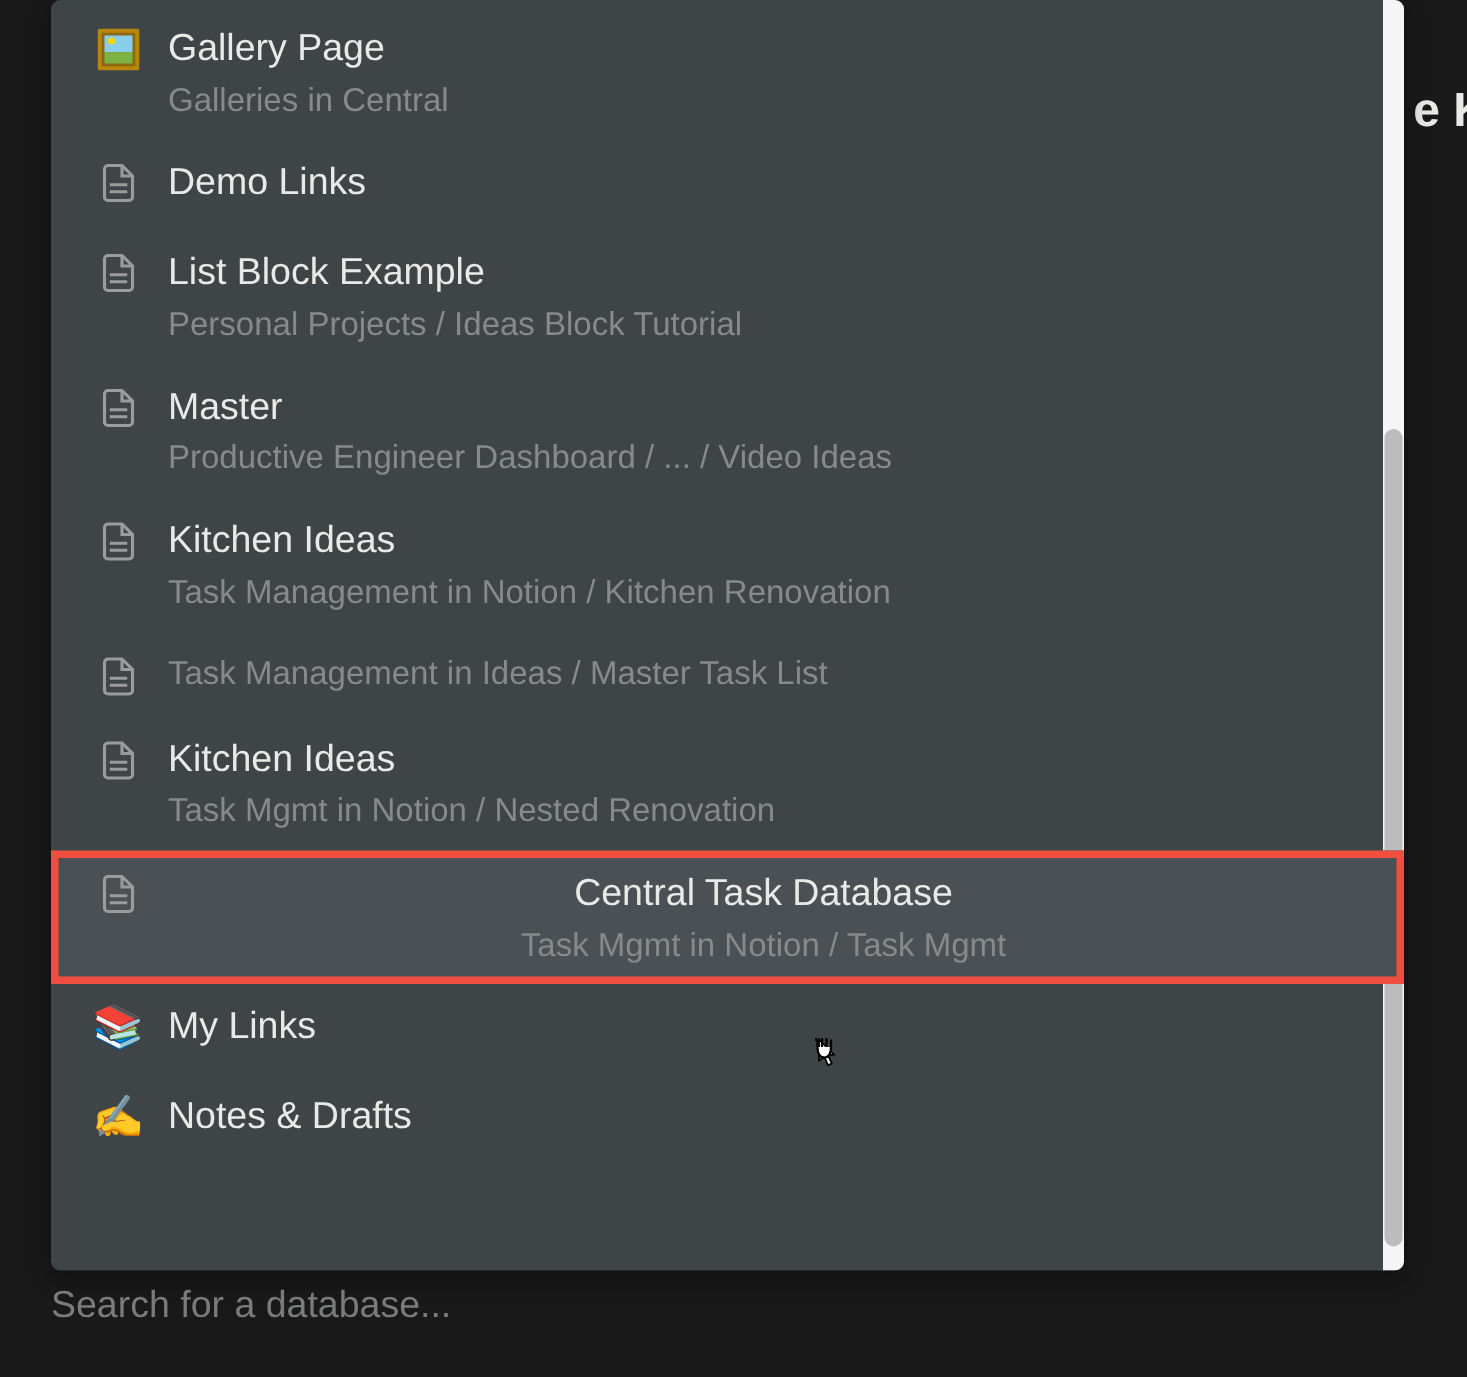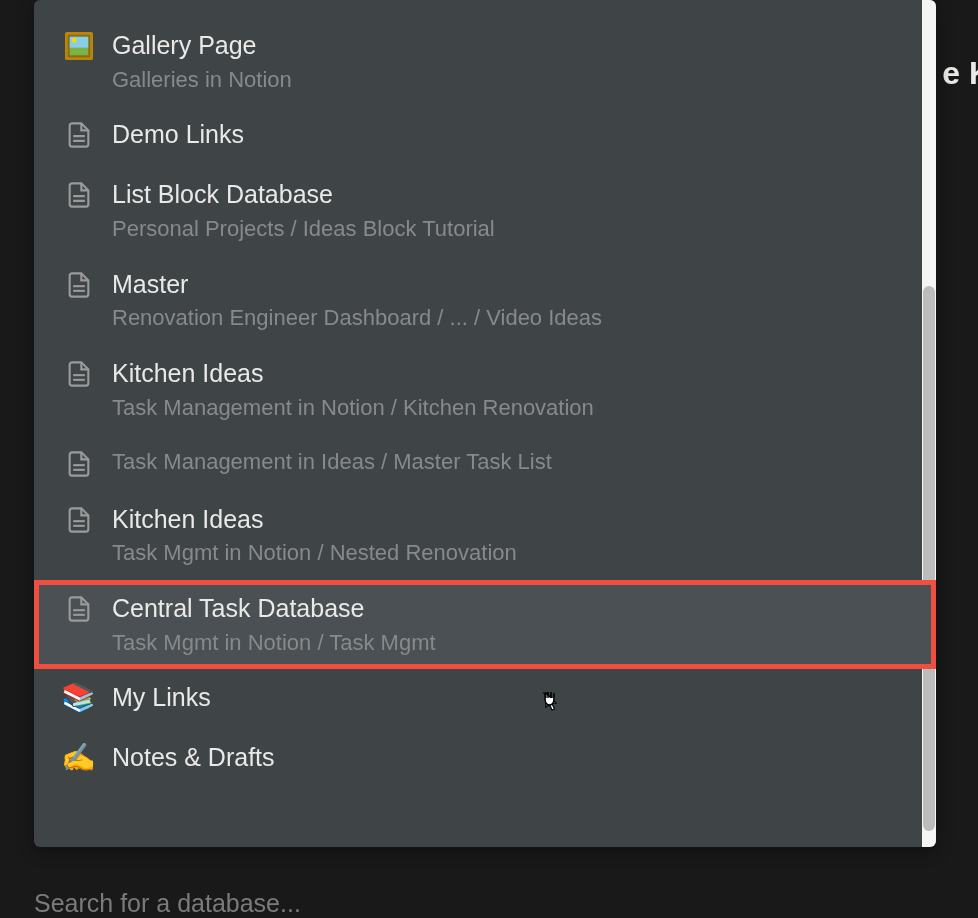--- a/index.html
+++ b/index.html
@@ -25,39 +25,40 @@
       height: 847px;
       background-color: #3f4447;
       border-radius: 6px;
       box-shadow: 0 4px 16px rgba(0,0,0,0.4);
       overflow: hidden;
     }
     
     .dropdown-items {
       height: 100%;
       overflow-y: auto;
-      padding: 17px 0;
+      padding: 4px 0;
     }
     
     .dropdown-item {
       display: flex;
       align-items: flex-start;
       padding: 12px 30px 12px 30px;
       cursor: pointer;
       position: relative;
     }
     
     .dropdown-item.hovered {
       background-color: #4a5053;
     }
     
     .dropdown-item.highlighted {
       outline: 5px solid #f04e3e;
       outline-offset: -5px;
       z-index: 10;
+      text-align: center;
     }
     
     .item-icon {
       width: 30px;
       height: 30px;
       margin-right: 18px;
       margin-top: 2px;
       display: flex;
       align-items: center;
       justify-content: center;
@@ -113,21 +114,21 @@
       border-radius: 6px;
     }
     
     .search-input-container {
       position: absolute;
       bottom: 0;
       left: 34px;
       right: 42px;
       height: 62px;
       display: flex;
-      align-items: flex-end;
+      align-items: flex-start;
     }
     
     .search-input {
       width: 100%;
       background: transparent;
       border: none;
       outline: none;
       color: #e9e9e7;
       font-size: 25px;
       font-family: inherit;
@@ -167,21 +168,21 @@
         <svg viewBox="0 0 30 30" width="30" height="30">
           <rect x="0" y="0" width="30" height="30" fill="#b8860b" rx="2"></rect>
           <rect x="3" y="3" width="24" height="24" fill="#8b6914" rx="1"></rect>
           <rect x="5" y="5" width="20" height="12" fill="#87ceeb"></rect>
           <rect x="5" y="17" width="20" height="8" fill="#7cb342"></rect>
           <circle cx="10" cy="9" r="2.5" fill="#ffd700"></circle>
         </svg>
       </div>
       <div class="item-content">
         <div class="item-title">Gallery Page</div>
-        <div class="item-subtitle">Galleries in Notion</div>
+        <div class="item-subtitle">Galleries in Central</div>
       </div>
     </div>
 
     <div class="dropdown-item">
       <div class="item-icon">
         <svg viewBox="0 0 24 24" fill="none" stroke="#9b9b9b" stroke-width="1.8">
           <path d="M14 2H6a2 2 0 0 0-2 2v16a2 2 0 0 0 2 2h12a2 2 0 0 0 2-2V8z" fill="none"></path>
           <polyline points="14 2 14 8 20 8"></polyline>
           <line x1="7" y1="13" x2="17" y2="13"></line>
           <line x1="7" y1="17" x2="17" y2="17"></line>
@@ -195,37 +196,37 @@
     <div class="dropdown-item">
       <div class="item-icon">
         <svg viewBox="0 0 24 24" fill="none" stroke="#9b9b9b" stroke-width="1.8">
           <path d="M14 2H6a2 2 0 0 0-2 2v16a2 2 0 0 0 2 2h12a2 2 0 0 0 2-2V8z" fill="none"></path>
           <polyline points="14 2 14 8 20 8"></polyline>
           <line x1="7" y1="13" x2="17" y2="13"></line>
           <line x1="7" y1="17" x2="17" y2="17"></line>
         </svg>
       </div>
       <div class="item-content">
-        <div class="item-title">List Block Database</div>
+        <div class="item-title">List Block Example</div>
         <div class="item-subtitle">Personal Projects / Ideas Block Tutorial</div>
       </div>
     </div>
 
     <div class="dropdown-item">
       <div class="item-icon">
         <svg viewBox="0 0 24 24" fill="none" stroke="#9b9b9b" stroke-width="1.8">
           <path d="M14 2H6a2 2 0 0 0-2 2v16a2 2 0 0 0 2 2h12a2 2 0 0 0 2-2V8z" fill="none"></path>
           <polyline points="14 2 14 8 20 8"></polyline>
           <line x1="7" y1="13" x2="17" y2="13"></line>
           <line x1="7" y1="17" x2="17" y2="17"></line>
         </svg>
       </div>
       <div class="item-content">
         <div class="item-title">Master</div>
-        <div class="item-subtitle">Renovation Engineer Dashboard / ... / Video Ideas</div>
+        <div class="item-subtitle">Productive Engineer Dashboard / ... / Video Ideas</div>
       </div>
     </div>
 
     <div class="dropdown-item">
       <div class="item-icon">
         <svg viewBox="0 0 24 24" fill="none" stroke="#9b9b9b" stroke-width="1.8">
           <path d="M14 2H6a2 2 0 0 0-2 2v16a2 2 0 0 0 2 2h12a2 2 0 0 0 2-2V8z" fill="none"></path>
           <polyline points="14 2 14 8 20 8"></polyline>
           <line x1="7" y1="13" x2="17" y2="13"></line>
           <line x1="7" y1="17" x2="17" y2="17"></line>

